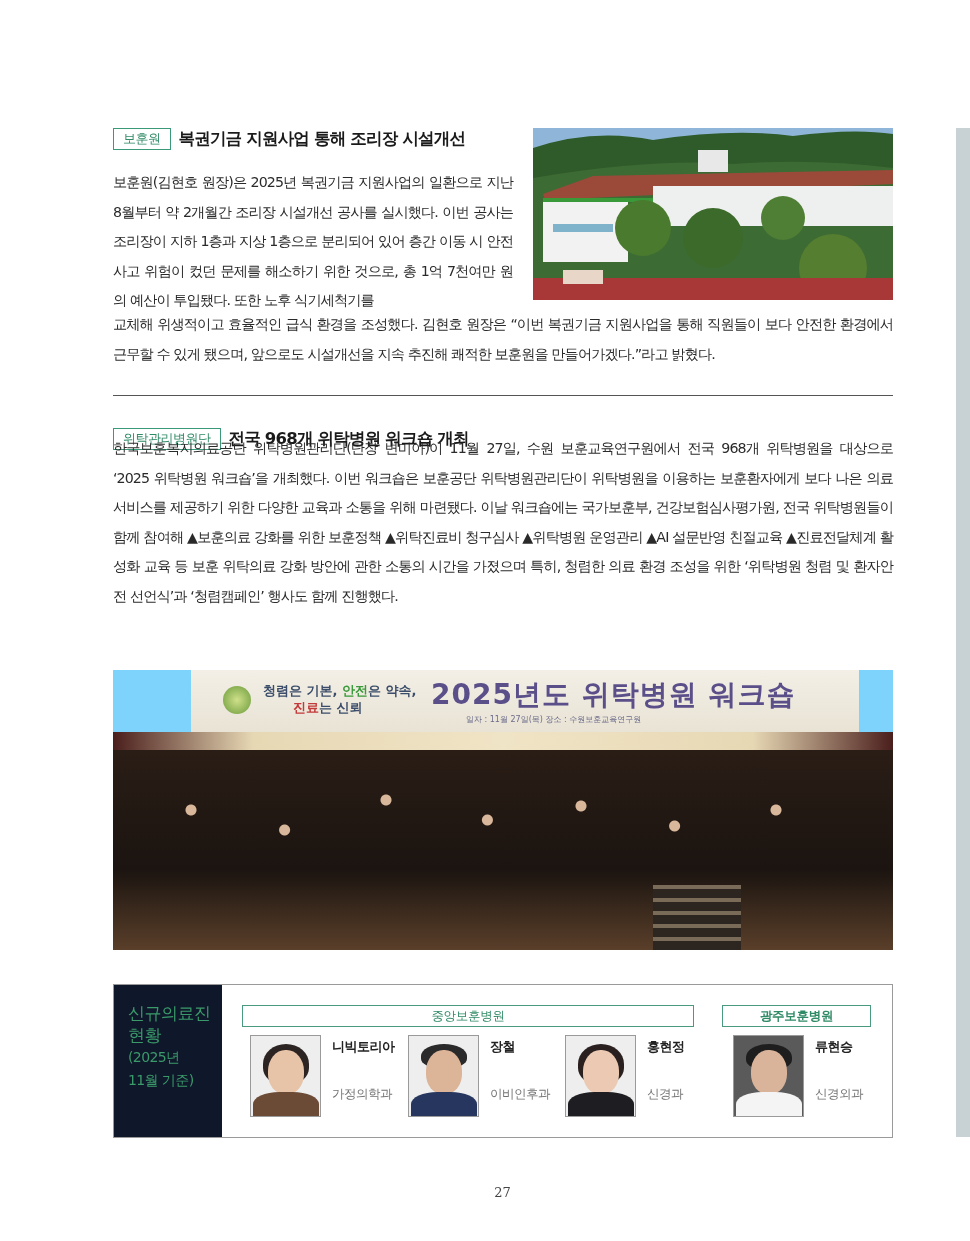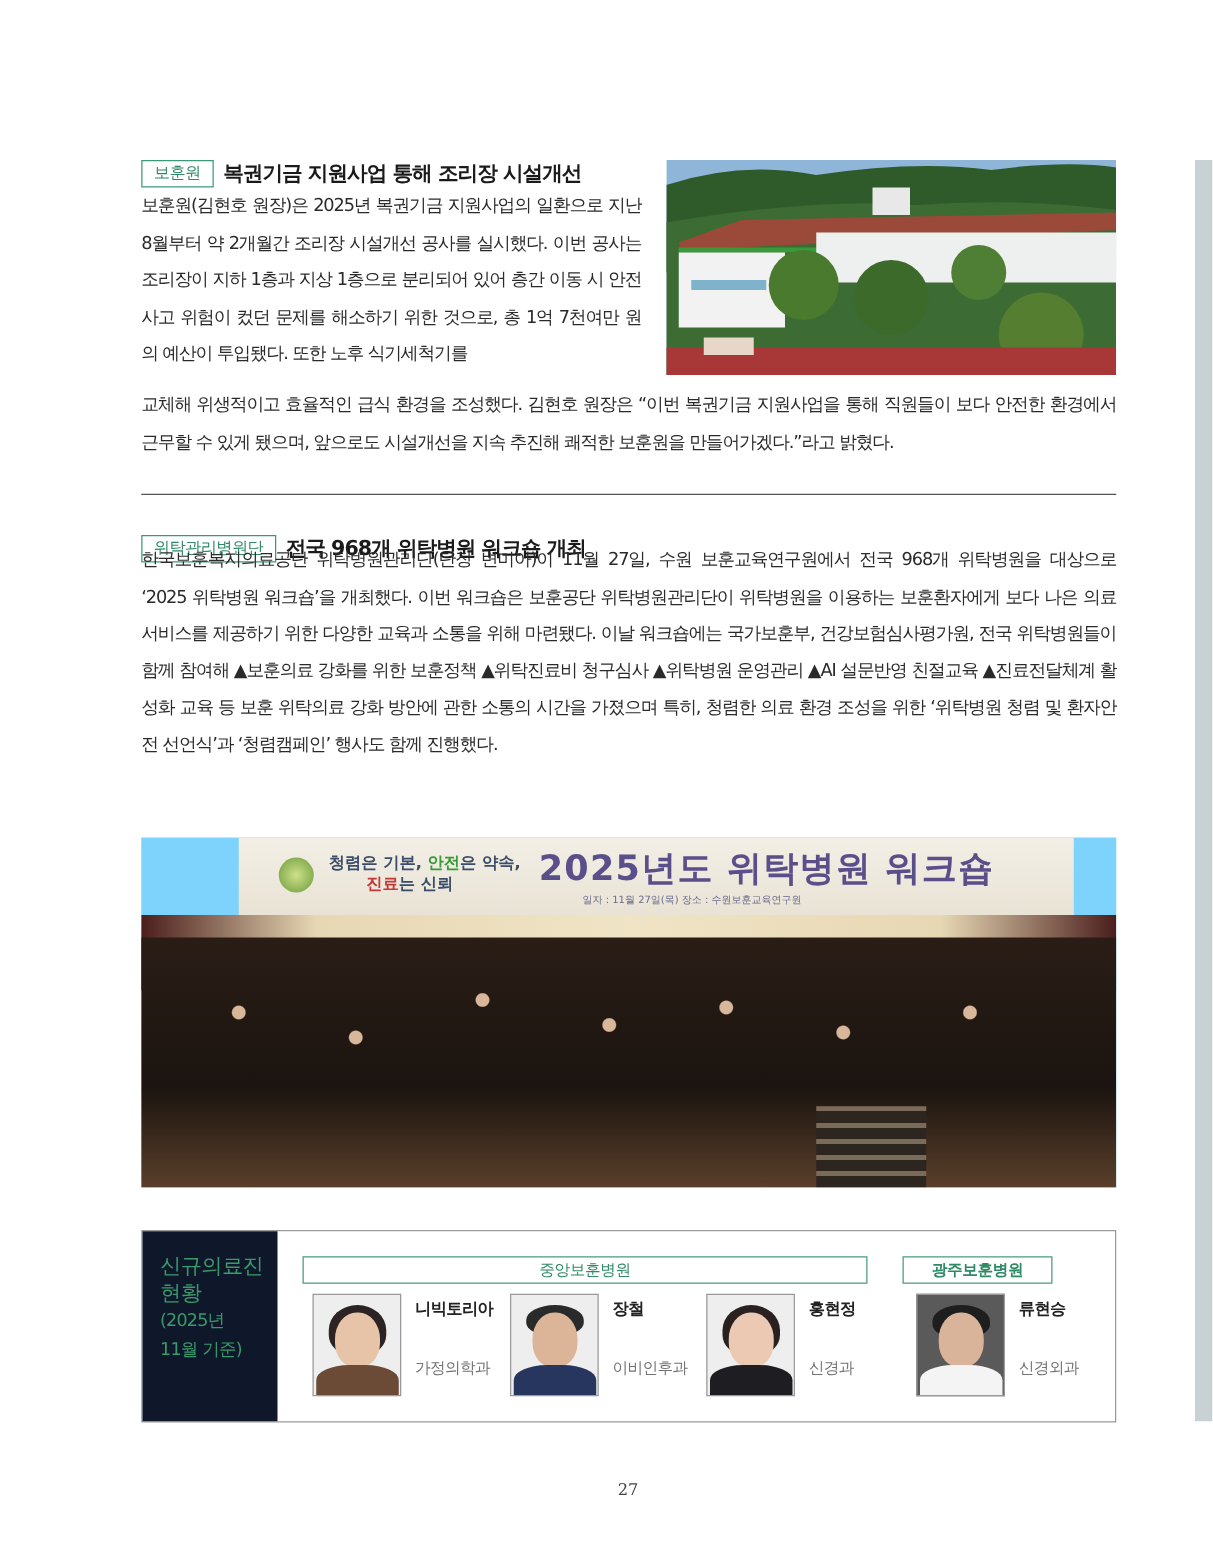--- a/index.html
+++ b/index.html
@@ -9,21 +9,21 @@
   .side-strip { position: absolute; left: 956px; top: 128px; width: 14px; height: 1009px; background: #c8d1d3; }
 
   .tag { display: inline-block; border: 1px solid #3a9a78; color: #2f8a66; font-size: 13px; line-height: 20px; padding: 0 9px; background: #fff; vertical-align: middle; letter-spacing: -0.5px; }
   .headline { font-size: 16.5px; font-weight: bold; color: #1a1a1a; letter-spacing: -0.8px; vertical-align: middle; margin-left: 8px; text-align: right; }
 
   .para { font-size: 14.2px; line-height: 29.5px; color: #2a2a2a; letter-spacing: -0.9px; text-align: justify; }
 
   
   .a1-head { position: absolute; left: 113px; top: 128px; }
   .a1-photo { position: absolute; left: 533px; top: 128px; width: 360px; height: 172px; overflow: hidden; }
-  .a1-text-left { position: absolute; left: 113px; top: 151px; width: 400px; }
+  .a1-text-left { position: absolute; left: 113px; top: 168px; width: 400px; }
   .a1-text-full { position: absolute; left: 113px; top: 310px; width: 780px; }
 
   .divider { position: absolute; left: 113px; top: 395px; width: 780px; height: 1px; background: #555; }
 
   
   .a2-head { position: absolute; left: 113px; top: 428px; }
   .a2-text { position: absolute; left: 113px; top: 434px; width: 780px; }
 
   .a2-photo { position: absolute; left: 113px; top: 670px; width: 780px; height: 280px; overflow: hidden; background: #7dd3fc; }
   .banner { position: absolute; left: 78px; top: 0; width: 668px; height: 62px; background: linear-gradient(180deg,#f3efe6,#e9e3d5); }
@@ -47,21 +47,21 @@
       linear-gradient(180deg,#2a1d16 0%, #1b1410 60%, #5a3f2a 100%); }
   .stairs { position: absolute; left: 540px; top: 215px; width: 88px; height: 65px; background: repeating-linear-gradient(180deg,#7a6a58 0 4px,#2d2520 4px 13px); }
 
   
   .staff-box { position: absolute; left: 113px; top: 984px; width: 780px; height: 154px; border: 1px solid #9a9a9a; background: #fff; }
   .staff-label { position: absolute; left: 0; top: 0; width: 108px; height: 152px; background: #0f172a; padding: 17px 0 0 14px; }
   .staff-label .t1 { font-size: 17px; color: #3a9a6a; line-height: 22px; letter-spacing: -0.5px; }
   .staff-label .t2 { font-size: 14px; color: #3a9a6a; line-height: 23px; letter-spacing: -0.6px; }
   .hosp-box { position: absolute; top: 20px; height: 22px; border: 1px solid #4a9a80; text-align: center; font-size: 12.5px; line-height: 20px; color: #2f8a66; letter-spacing: -0.3px; }
   .hosp-a { left: 128px; width: 452px; }
-  .hosp-b { left: 608px; width: 120px; font-weight: bold; }
+  .hosp-b { left: 608px; width: 149px; font-weight: bold; }
   .person { position: absolute; top: 50px; }
   .portrait { position: absolute; left: 0; top: 0; width: 71px; height: 82px; border: 1px solid #9a9a9a; overflow: hidden; background: #eee; }
   .pname { position: absolute; left: 82px; top: 3px; font-size: 13px; font-weight: bold; white-space: nowrap; color: #222; letter-spacing: -0.5px; }
   .pdept { position: absolute; left: 82px; top: 22px; font-size: 12.5px; white-space: nowrap; color: #737373; letter-spacing: -0.5px; margin-top: 29px; }
   .head { position: absolute; left: 17px; top: 14px; width: 36px; height: 44px; border-radius: 48% 48% 45% 45%; }
   .hair { position: absolute; left: 12px; top: 8px; width: 46px; height: 40px; border-radius: 50% 50% 40% 40%; }
   .body { position: absolute; left: 2px; top: 56px; width: 66px; height: 30px; border-radius: 40% 40% 0 0; }
 
   .page-num { position: absolute; left: 0; width: 1005px; top: 1185px; text-align: center; font-size: 13px; color: #444; font-family: "DejaVu Serif", serif; }
 </style>

